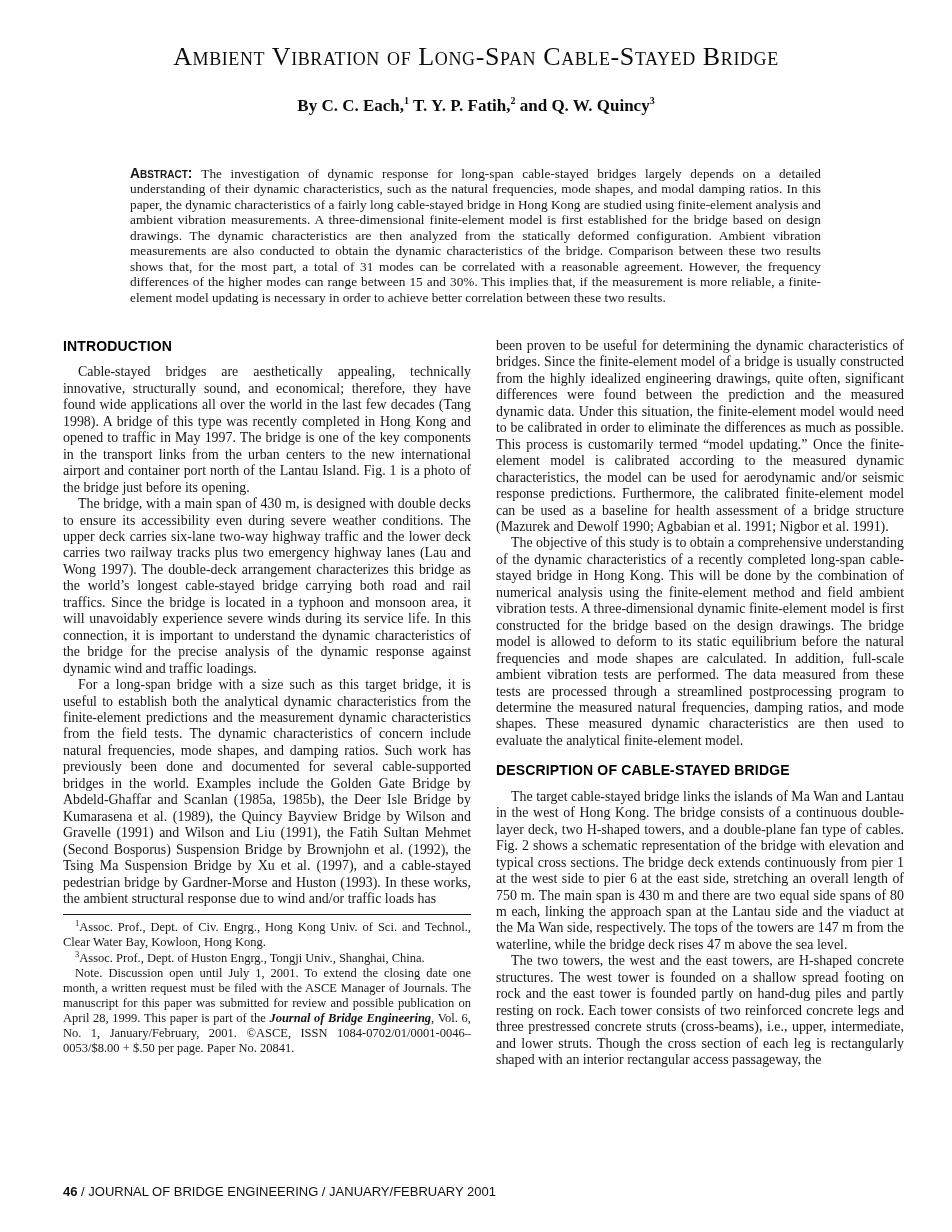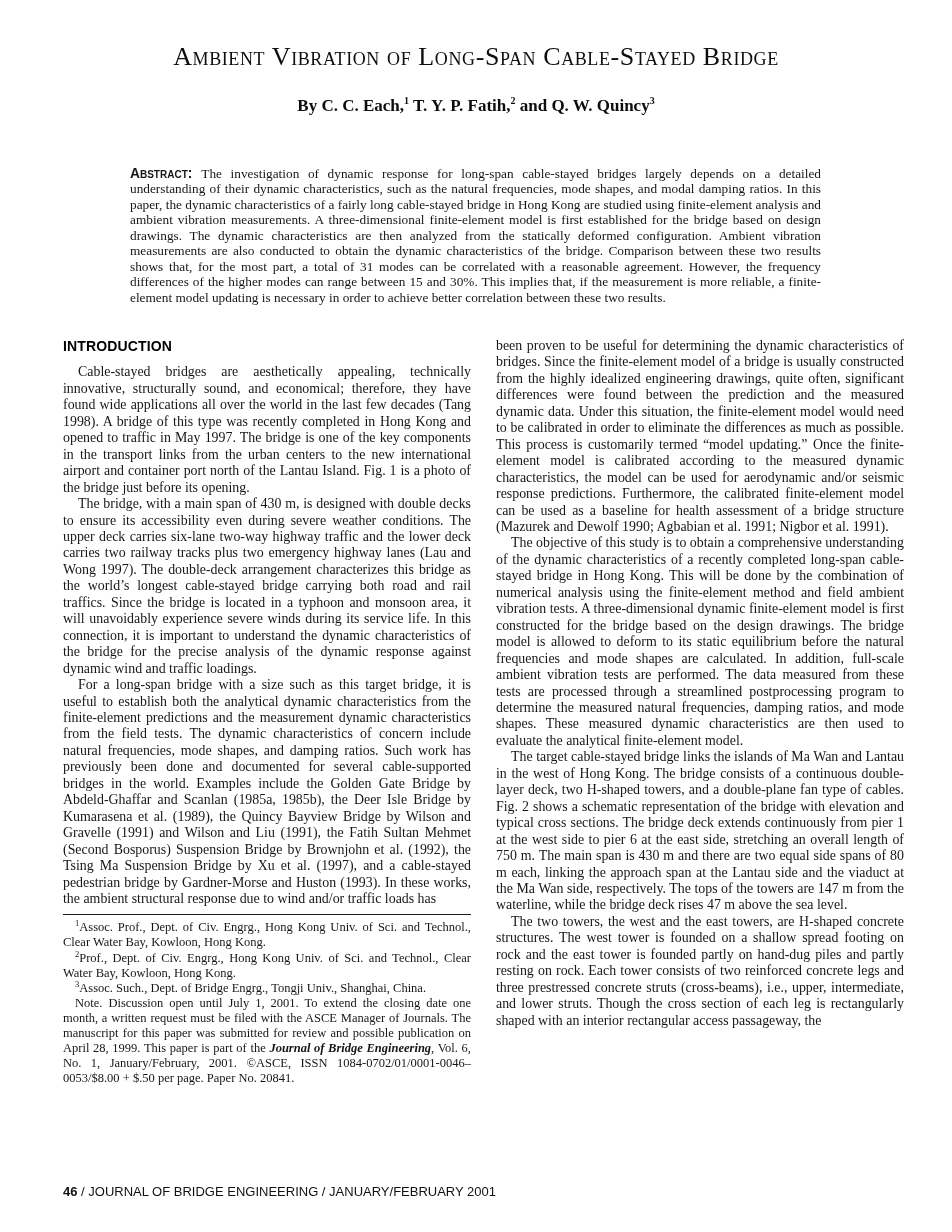--- a/index.html
+++ b/index.html
@@ -105,28 +105,28 @@
   <div class="abstract"><span class="abstract-label">Abstract:</span><span>The investigation of dynamic response for long-span cable-stayed bridges largely depends on a detailed understanding of their dynamic characteristics, such as the natural frequencies, mode shapes, and modal damping ratios. In this paper, the dynamic characteristics of a fairly long cable-stayed bridge in Hong Kong are studied using finite-element analysis and ambient vibration measurements. A three-dimensional finite-element model is first established for the bridge based on design drawings. The dynamic characteristics are then analyzed from the statically deformed configuration. Ambient vibration measurements are also conducted to obtain the dynamic characteristics of the bridge. Comparison between these two results shows that, for the most part, a total of 31 modes can be correlated with a reasonable agreement. However, the frequency differences of the higher modes can range between 15 and 30%. This implies that, if the measurement is more reliable, a finite-element model updating is necessary in order to achieve better correlation between these two results.</span></div>
 
   <div class="col col-left">
     <h2 class="section-heading">INTRODUCTION</h2>
     <p class="para">Cable-stayed bridges are aesthetically appealing, technically innovative, structurally sound, and economical; therefore, they have found wide applications all over the world in the last few decades (Tang 1998). A bridge of this type was recently completed in Hong Kong and opened to traffic in May 1997. The bridge is one of the key components in the transport links from the urban centers to the new international airport and container port north of the Lantau Island. Fig. 1 is a photo of the bridge just before its opening.</p>
     <p class="para">The bridge, with a main span of 430 m, is designed with double decks to ensure its accessibility even during severe weather conditions. The upper deck carries six-lane two-way highway traffic and the lower deck carries two railway tracks plus two emergency highway lanes (Lau and Wong 1997). The double-deck arrangement characterizes this bridge as the world’s longest cable-stayed bridge carrying both road and rail traffics. Since the bridge is located in a typhoon and monsoon area, it will unavoidably experience severe winds during its service life. In this connection, it is important to understand the dynamic characteristics of the bridge for the precise analysis of the dynamic response against dynamic wind and traffic loadings.</p>
     <p class="para">For a long-span bridge with a size such as this target bridge, it is useful to establish both the analytical dynamic characteristics from the finite-element predictions and the measurement dynamic characteristics from the field tests. The dynamic characteristics of concern include natural frequencies, mode shapes, and damping ratios. Such work has previously been done and documented for several cable-supported bridges in the world. Examples include the Golden Gate Bridge by Abdeld-Ghaffar and Scanlan (1985a, 1985b), the Deer Isle Bridge by Kumarasena et al. (1989), the Quincy Bayview Bridge by Wilson and Gravelle (1991) and Wilson and Liu (1991), the Fatih Sultan Mehmet (Second Bosporus) Suspension Bridge by Brownjohn et al. (1992), the Tsing Ma Suspension Bridge by Xu et al. (1997), and a cable-stayed pedestrian bridge by Gardner-Morse and Huston (1993). In these works, the ambient structural response due to wind and/or traffic loads has</p>
 
     <div class="footnotes">
       <p><sup>1</sup><span>Assoc. Prof., Dept. of Civ. Engrg., Hong Kong Univ. of Sci. and Technol., Clear Water Bay, Kowloon, Hong Kong.</span></p>
-      <p><sup>2</sup><span>Prof., Dept. of Civ. Engrg., Hong Kong Univ. of Sci. and Technol., Clear Water Bay, Kowloon, Hong Kong.</span></p>
-      <p><sup>3</sup><span>Assoc. Such., Dept. of Bridge Engrg., Tongji Univ., Shanghai, China.</span></p>
+      <p><sup>3</sup><span>Assoc. Prof., Dept. of Huston Engrg., Tongji Univ., Shanghai, China.</span></p>
       <p><span>Note. Discussion open until July 1, 2001. To extend the closing date one month, a written request must be filed with the ASCE Manager of Journals. The manuscript for this paper was submitted for review and possible publication on April 28, 1999. This paper is part of the </span><span class="journal-ref">Journal of Bridge Engineering</span><span>, Vol. 6, No. 1, January/February, 2001. ©ASCE, ISSN 1084-0702/01/0001-0046–0053/$8.00 + $.50 per page. Paper No. 20841.</span></p>
     </div>
   </div>
 
   <div class="col col-right">
     <p class="para noindent">been proven to be useful for determining the dynamic characteristics of bridges. Since the finite-element model of a bridge is usually constructed from the highly idealized engineering drawings, quite often, significant differences were found between the prediction and the measured dynamic data. Under this situation, the finite-element model would need to be calibrated in order to eliminate the differences as much as possible. This process is customarily termed “model updating.” Once the finite-element model is calibrated according to the measured dynamic characteristics, the model can be used for aerodynamic and/or seismic response predictions. Furthermore, the calibrated finite-element model can be used as a baseline for health assessment of a bridge structure (Mazurek and Dewolf 1990; Agbabian et al. 1991; Nigbor et al. 1991).</p>
     <p class="para">The objective of this study is to obtain a comprehensive understanding of the dynamic characteristics of a recently completed long-span cable-stayed bridge in Hong Kong. This will be done by the combination of numerical analysis using the finite-element method and field ambient vibration tests. A three-dimensional dynamic finite-element model is first constructed for the bridge based on the design drawings. The bridge model is allowed to deform to its static equilibrium before the natural frequencies and mode shapes are calculated. In addition, full-scale ambient vibration tests are performed. The data measured from these tests are processed through a streamlined postprocessing program to determine the measured natural frequencies, damping ratios, and mode shapes. These measured dynamic characteristics are then used to evaluate the analytical finite-element model.</p>
+    <h2 class="section-heading mid">DESCRIPTION OF CABLE-STAYED BRIDGE</h2>
     <p class="para">The target cable-stayed bridge links the islands of Ma Wan and Lantau in the west of Hong Kong. The bridge consists of a continuous double-layer deck, two H-shaped towers, and a double-plane fan type of cables. Fig. 2 shows a schematic representation of the bridge with elevation and typical cross sections. The bridge deck extends continuously from pier 1 at the west side to pier 6 at the east side, stretching an overall length of 750 m. The main span is 430 m and there are two equal side spans of 80 m each, linking the approach span at the Lantau side and the viaduct at the Ma Wan side, respectively. The tops of the towers are 147 m from the waterline, while the bridge deck rises 47 m above the sea level.</p>
     <p class="para">The two towers, the west and the east towers, are H-shaped concrete structures. The west tower is founded on a shallow spread footing on rock and the east tower is founded partly on hand-dug piles and partly resting on rock. Each tower consists of two reinforced concrete legs and three prestressed concrete struts (cross-beams), i.e., upper, intermediate, and lower struts. Though the cross section of each leg is rectangularly shaped with an interior rectangular access passageway, the</p>
   </div>
 
   <div class="footer"><span class="pageno">46</span><span> / JOURNAL OF BRIDGE ENGINEERING / JANUARY/FEBRUARY 2001</span></div>
 
 </div>
 
 </body></html>

